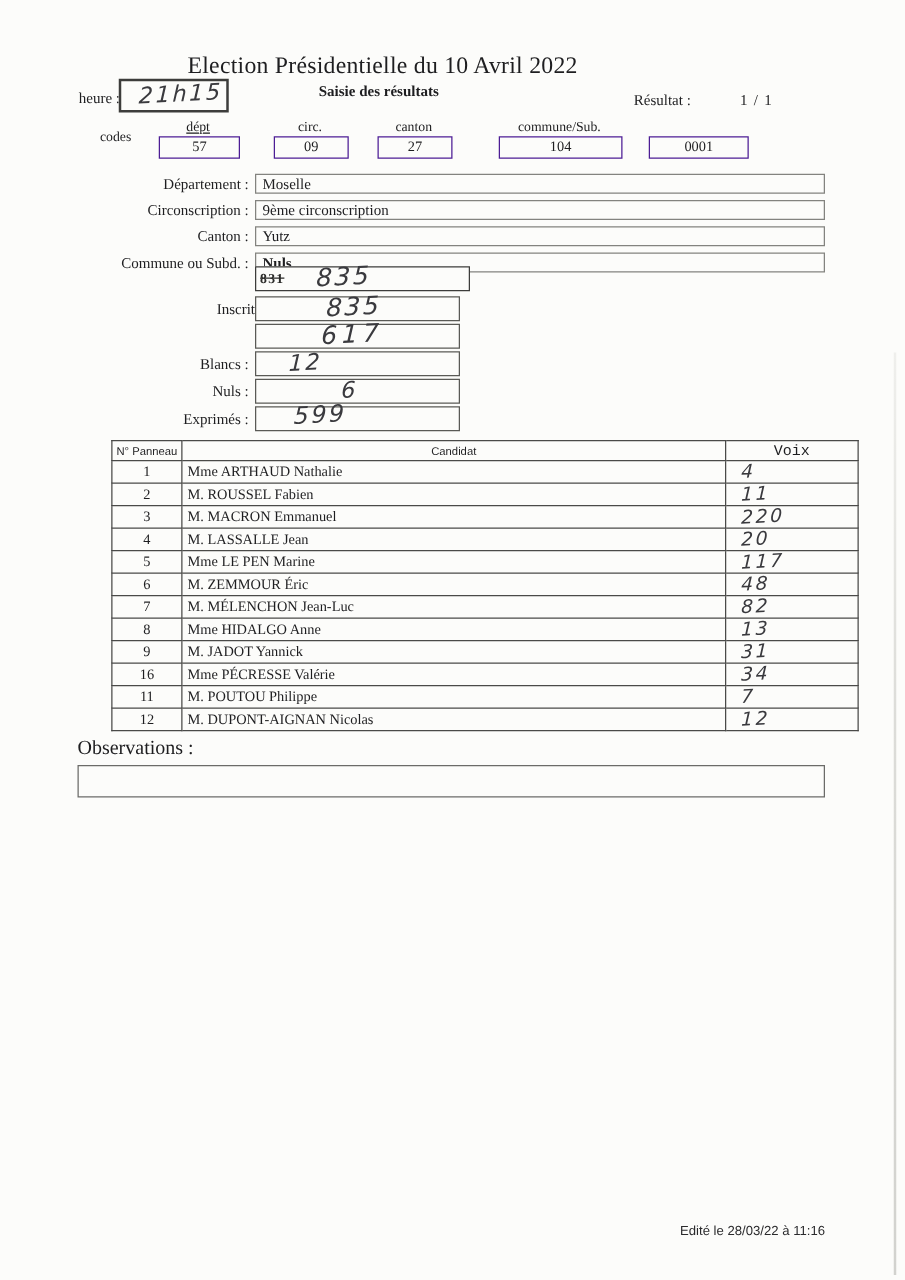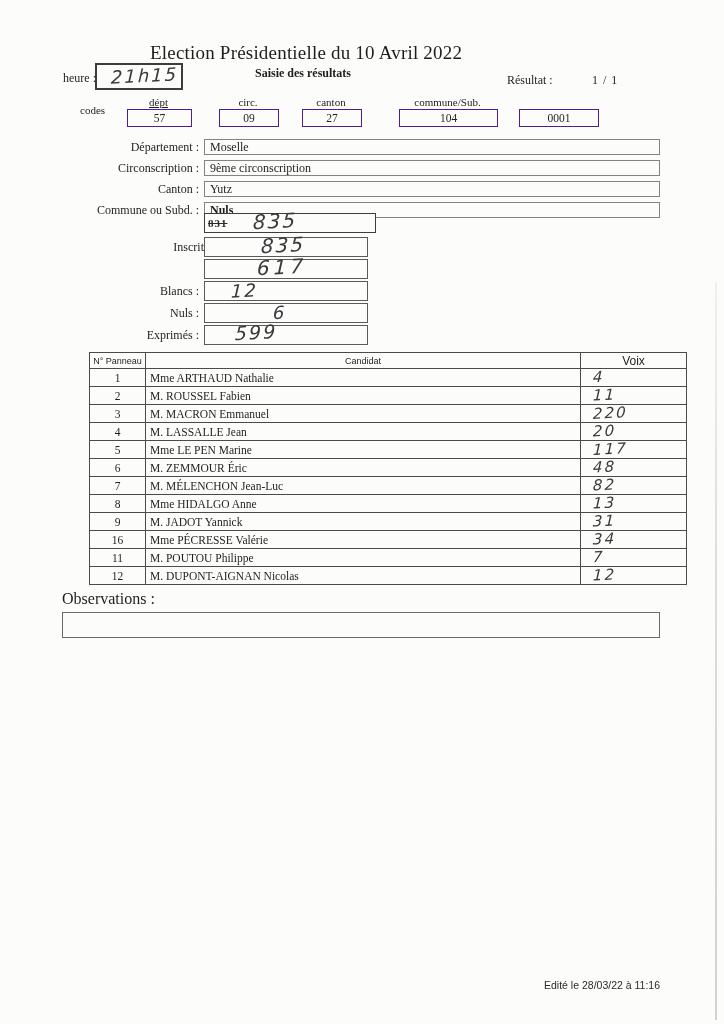--- a/index.html
+++ b/index.html
@@ -56,21 +56,21 @@
   .cfv3{left:26px;font-size:18px;top:0;}
   .cfv4{left:68px;font-size:18px;top:0;}
   .cfv5{left:30px;font-size:19px;}
   
   .results{left:62px;top:352px;margin-left:27px;}
   table{border-collapse:collapse;table-layout:fixed;width:597px;}
   col.c-num{width:56px;} col.c-name{width:435px;} col.c-voix{width:106px;}
   th,td{border:1px solid #4a4a48;padding:0;margin:0;}
   th{font-weight:normal;height:15px;}
   .th-sans{font-family:"Liberation Sans",sans-serif;font-size:9px;text-align:center;}
-  .th-serif{font-family:Liberation Sans, sans-serif;font-size:12px;text-align:center;}
+  .th-serif{font-family:Liberation Mono, monospace;font-size:12px;text-align:center;}
   td{height:17px;font-size:11.5px;}
   .td-num{text-align:center;}
   .td-name{padding-left:4px;}
   .td-voix{position:relative;}
   .voix-hw{position:absolute;left:12px;top:1px;font-size:15px;}
   
   .obs-label{left:62px;top:590px;font-size:16px;}
   .obs-box{left:62px;top:612px;width:596px;height:24px;border:1px solid #6b6b68;background:#fcfcfa;font-size:12px;}
   
   .footer{left:420px;top:979px;width:240px;text-align:right;font-family:"Liberation Sans",sans-serif;font-size:10.5px;color:#2a2a2c;}

